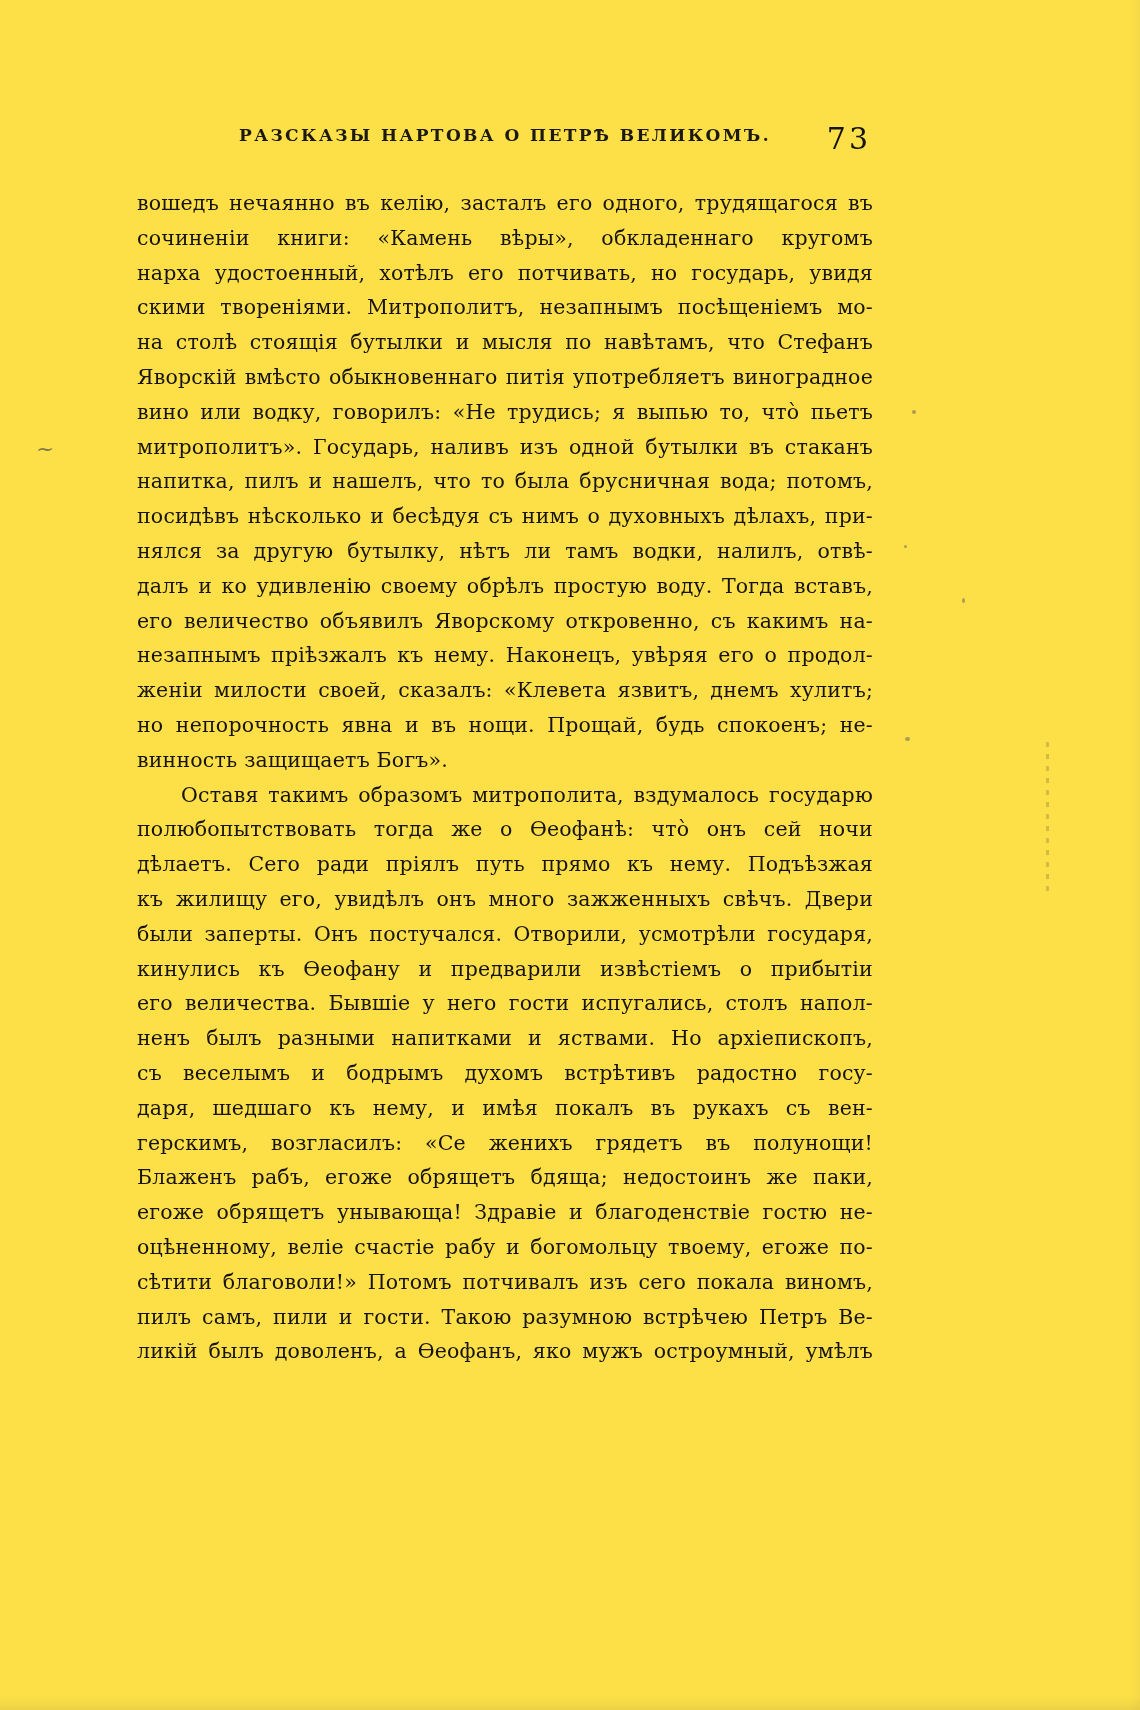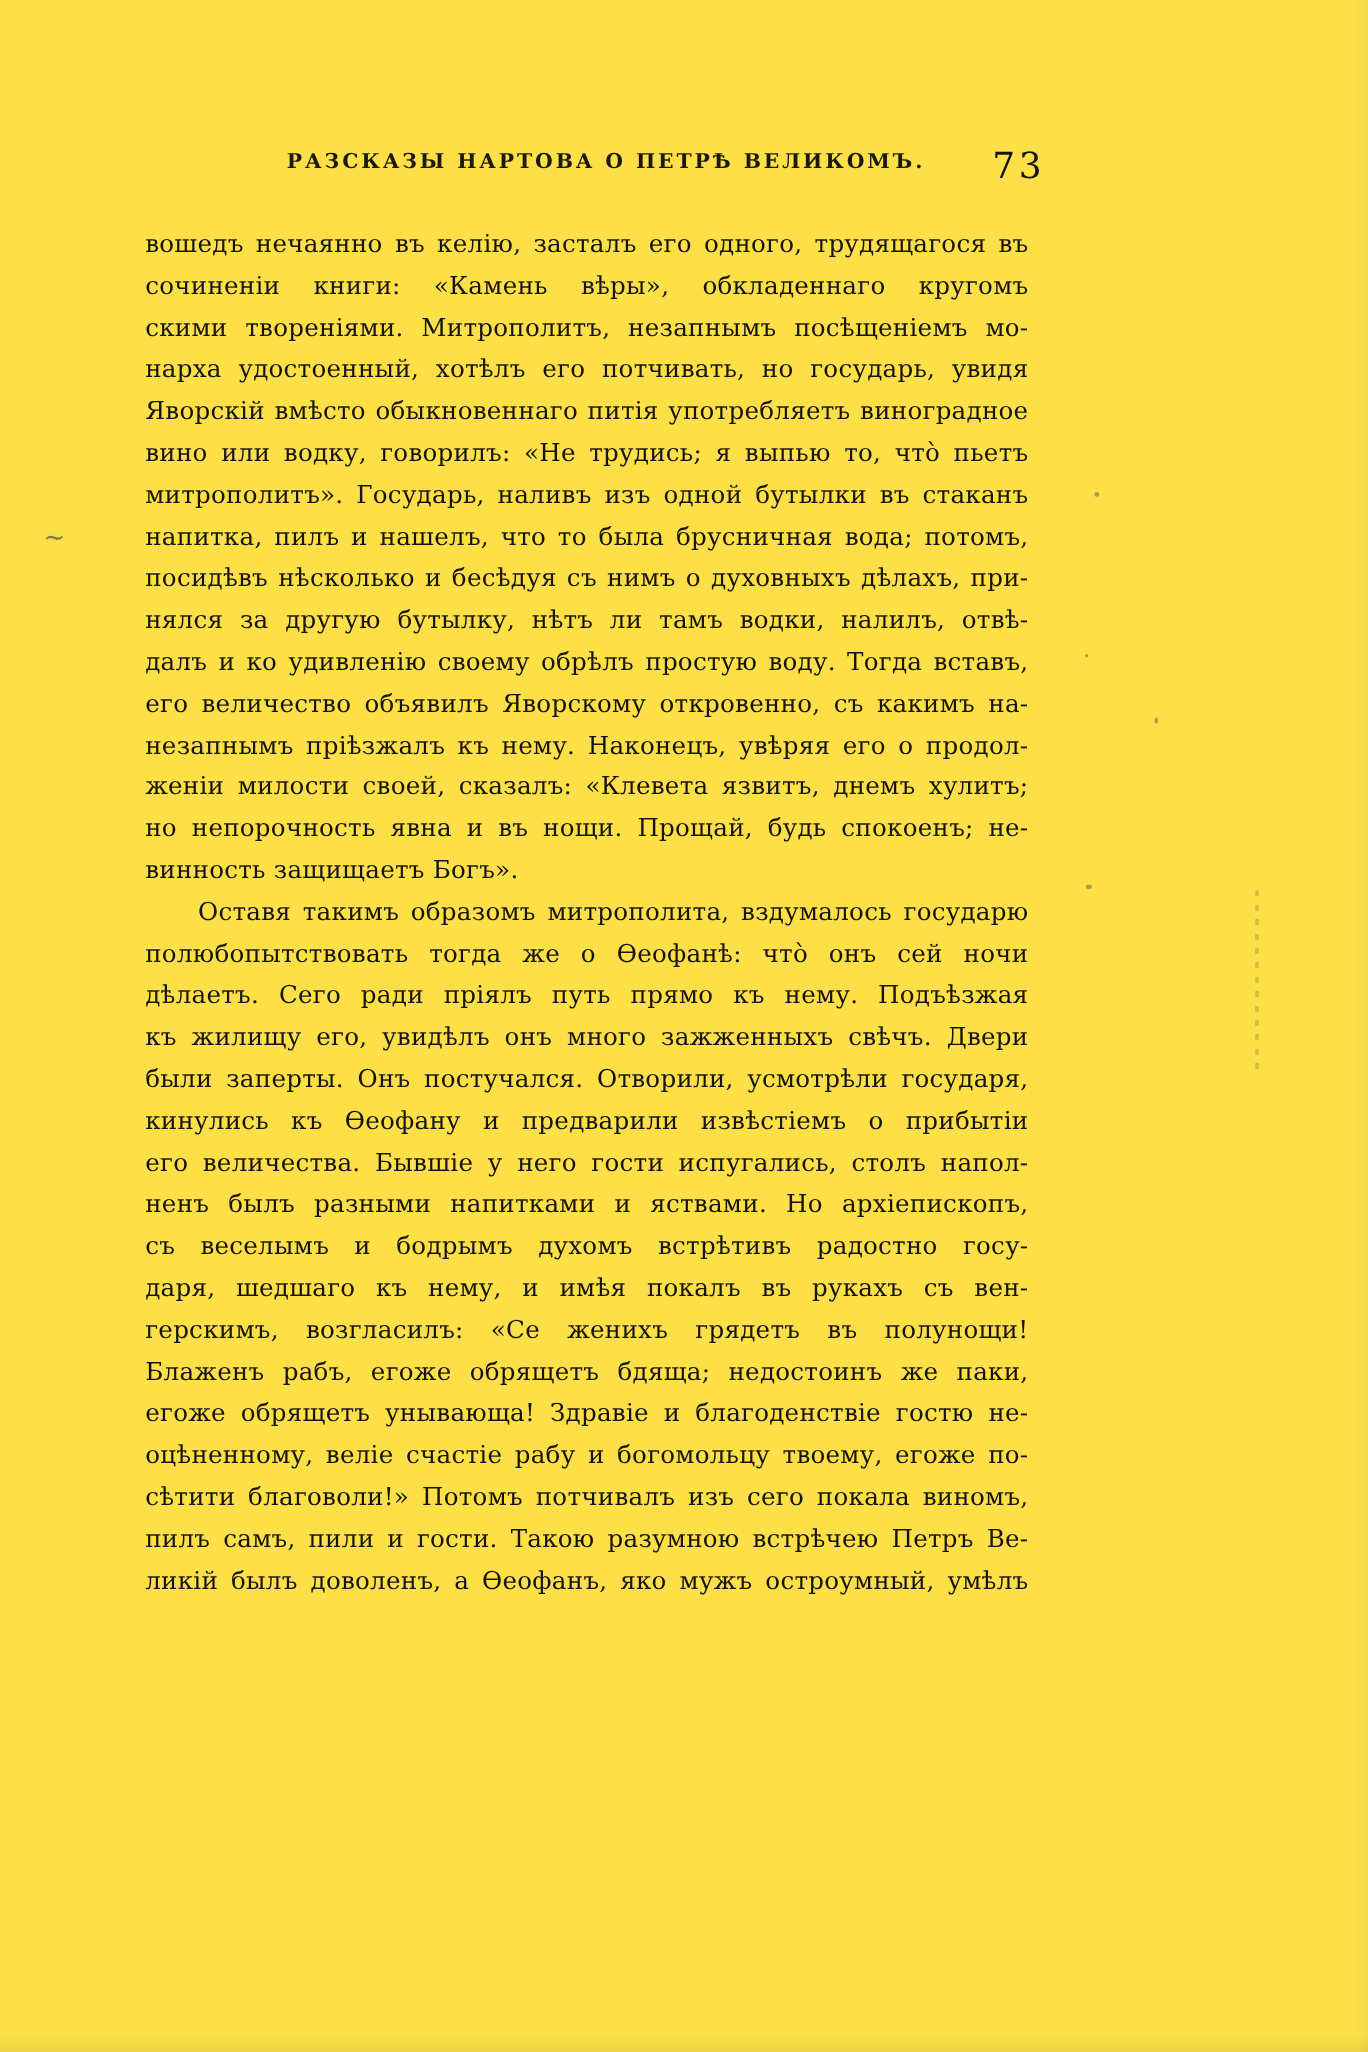--- a/index.html
+++ b/index.html
@@ -57,21 +57,21 @@
     position: absolute;
     right: 2px;
     top: -4px;
     font-size: 30px;
     letter-spacing: 3px;
     color: #16130f;
   }
 
   .body-text {
     position: absolute;
-    left: 121px;
+    left: 137px;
     top: 186px;
     width: 736px;
     font-size: 20.5px;
     line-height: 34.8px;
     letter-spacing: 0.2px;
     color: #171410;
   }
   .line {
     text-align: justify;
     text-align-last: justify;
@@ -130,22 +130,23 @@
 <div class="page">
 
   <div class="header">
     <span class="running-title">РАЗСКАЗЫ НАРТОВА О ПЕТРѢ ВЕЛИКОМЪ.</span>
     <span class="page-number">73</span>
   </div>
 
   <div class="body-text">
       <div class="line">вошедъ нечаянно въ келію, засталъ его одного, трудящагося въ</div>
       <div class="line">сочиненіи книги: «Камень вѣры», обкладеннаго кругомъ богослов-</div>
+      <div class="line">нарха удостоенный, хотѣлъ его потчивать, но государь, увидя</div>
       <div class="line">скими твореніями. Митрополитъ, незапнымъ посѣщеніемъ мо-</div>
-      <div class="line">нарха удостоенный, хотѣлъ его потчивать, но государь, увидя</div>
+      <div class="line">на столѣ стоящія бутылки и мысля по навѣтамъ, что Стефанъ</div>
       <div class="line">Яворскій вмѣсто обыкновеннаго питія употребляетъ виноградное</div>
       <div class="line">вино или водку, говорилъ: «Не трудись; я выпью то, чтò пьетъ</div>
       <div class="line">митрополитъ». Государь, наливъ изъ одной бутылки въ стаканъ</div>
       <div class="line">напитка, пилъ и нашелъ, что то была брусничная вода; потомъ,</div>
       <div class="line">посидѣвъ нѣсколько и бесѣдуя съ нимъ о духовныхъ дѣлахъ, при-</div>
       <div class="line">нялся за другую бутылку, нѣтъ ли тамъ водки, налилъ, отвѣ-</div>
       <div class="line">далъ и ко удивленію своему обрѣлъ простую воду. Тогда вставъ,</div>
       <div class="line">его величество объявилъ Яворскому откровенно, съ какимъ на-</div>
       <div class="line">незапнымъ пріѣзжалъ къ нему. Наконецъ, увѣряя его о продол-</div>
       <div class="line">женіи милости своей, сказалъ: «Клевета язвитъ, днемъ хулитъ;</div>

